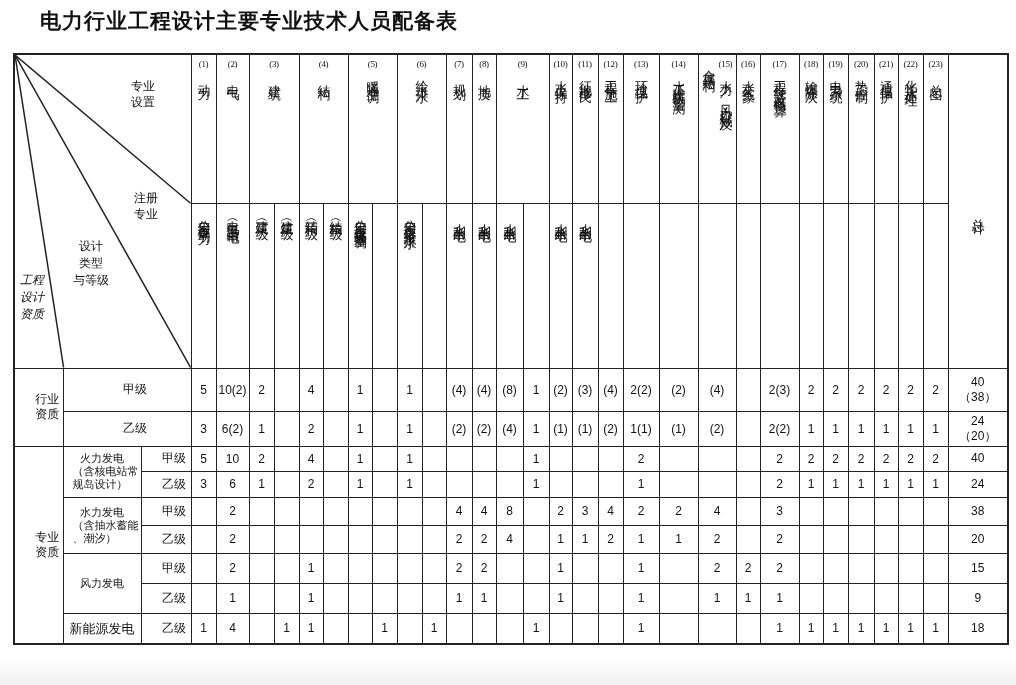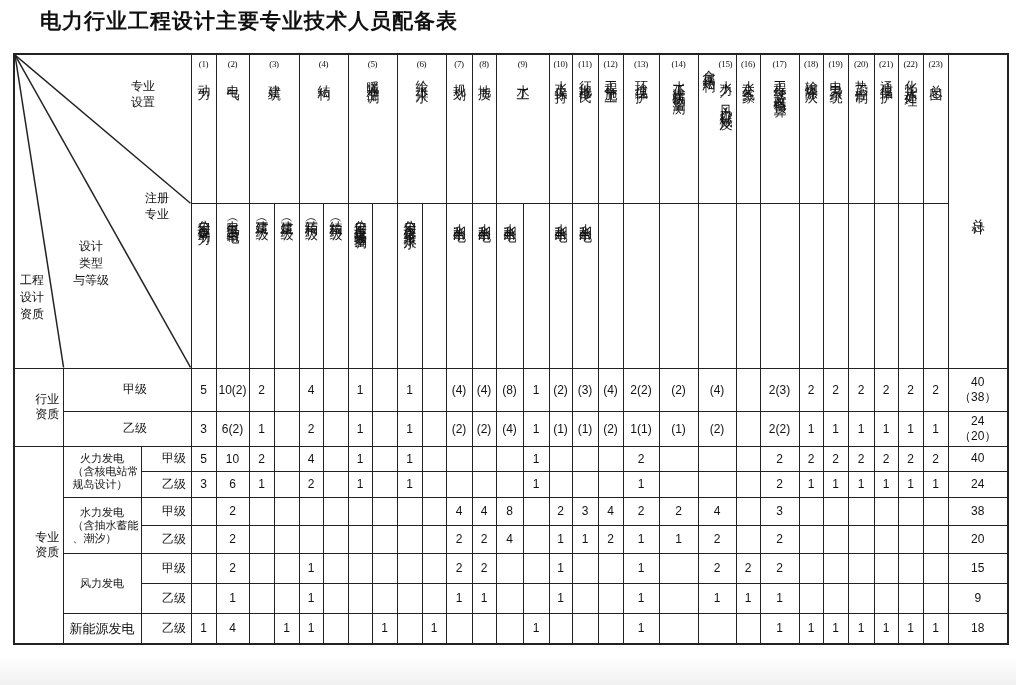--- a/index.html
+++ b/index.html
@@ -6,23 +6,23 @@
   body { width:1016px; height:685px; position:relative; overflow:hidden; color:#111; font-family:"DejaVu Serif", serif; }
   .title { position:absolute; left:40px; top:8px; width:982px; text-align:left; font-family:Liberation Sans, sans-serif; font-weight:bold; font-size:21px; letter-spacing:1px; line-height:26px; }
   .sheet { position:absolute; left:13px; top:53px; }
   table { border-collapse:collapse; table-layout:fixed; width:994px; border:2px solid #222; }
   td { border:1.5px solid #222; padding:0; text-align:center; vertical-align:middle; white-space:nowrap; overflow:visible; font-family:"Liberation Sans", sans-serif; font-size:12px; color:#111; }
   .corner { position:relative; vertical-align:top; }
   .diag { position:absolute; left:0; top:0; width:100%; height:100%; }
   .diag line { stroke:#222; stroke-width:1.5; }
   .cl { position:absolute; font-family:"DejaVu Serif", serif; font-size:12px; line-height:16px; text-align:center; white-space:nowrap; }
   .cl-setting { left:116px; top:23px; }
-  .cl-reg { left:130px; top:135px; }
+  .cl-reg { left:119px; top:135px; }
   .cl-type { left:54px; top:183px; width:44px; line-height:17px; }
-  .cl-qual { left:5px; top:217px; line-height:17px; }
+  .cl-qual { left:5px; top:217px; line-height:17px;font-style:italic; }
   .gh { vertical-align:top; padding-top:4px; font-family:"DejaVu Serif", serif; }
   .num { font-family:"Liberation Serif", serif; font-size:9px; line-height:11px; letter-spacing:-0.3px; }
   .vt { display:inline-block; writing-mode:vertical-rl; text-orientation:mixed; font-family:"DejaVu Serif", serif; font-size:13px; line-height:14px; letter-spacing:3.5px; white-space:nowrap; }
   .rg { vertical-align:top; padding-top:6px; }
   .rg .vt { letter-spacing:2px; }
   .pair { display:flex; flex-direction:row-reverse; justify-content:center; gap:3px; }
   .pcol { display:flex; flex-direction:column; align-items:flex-start; }
   .pcol-left { padding-top:0; }
   .totalh { font-family:"DejaVu Serif", serif; }
   .sec { font-family:"DejaVu Serif", serif; font-size:12px; white-space:normal;padding-left:17px; }

